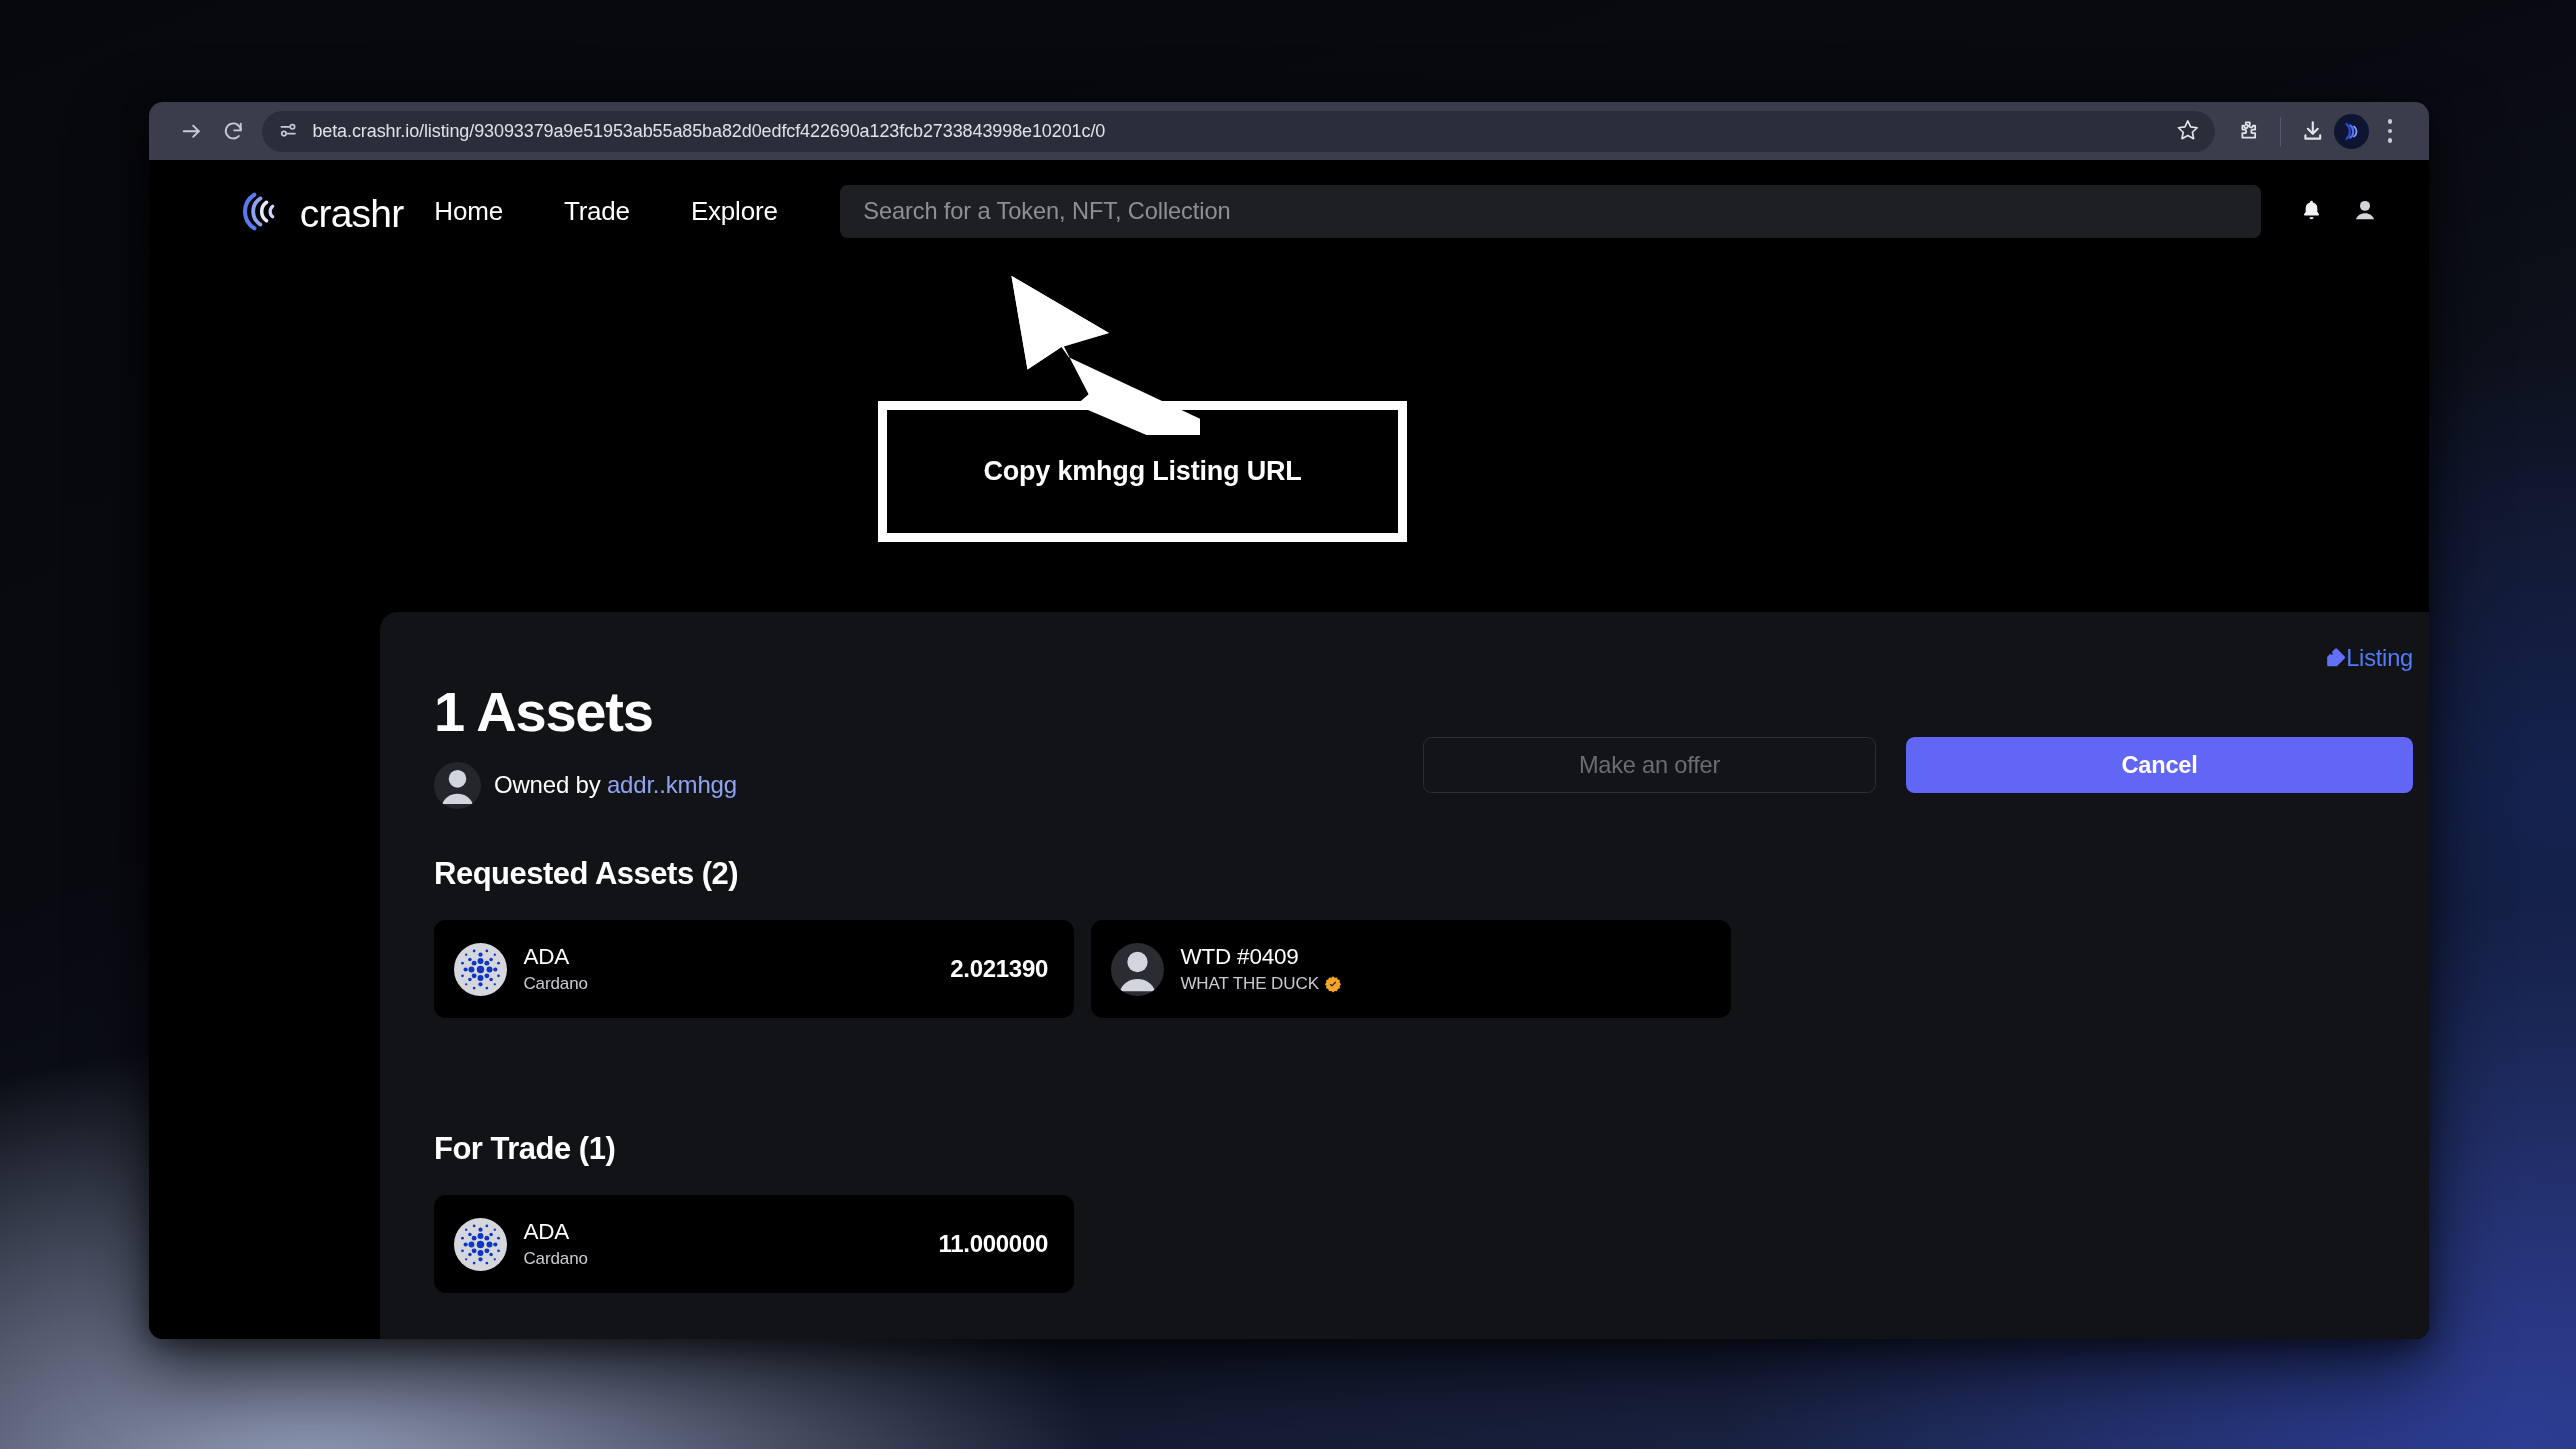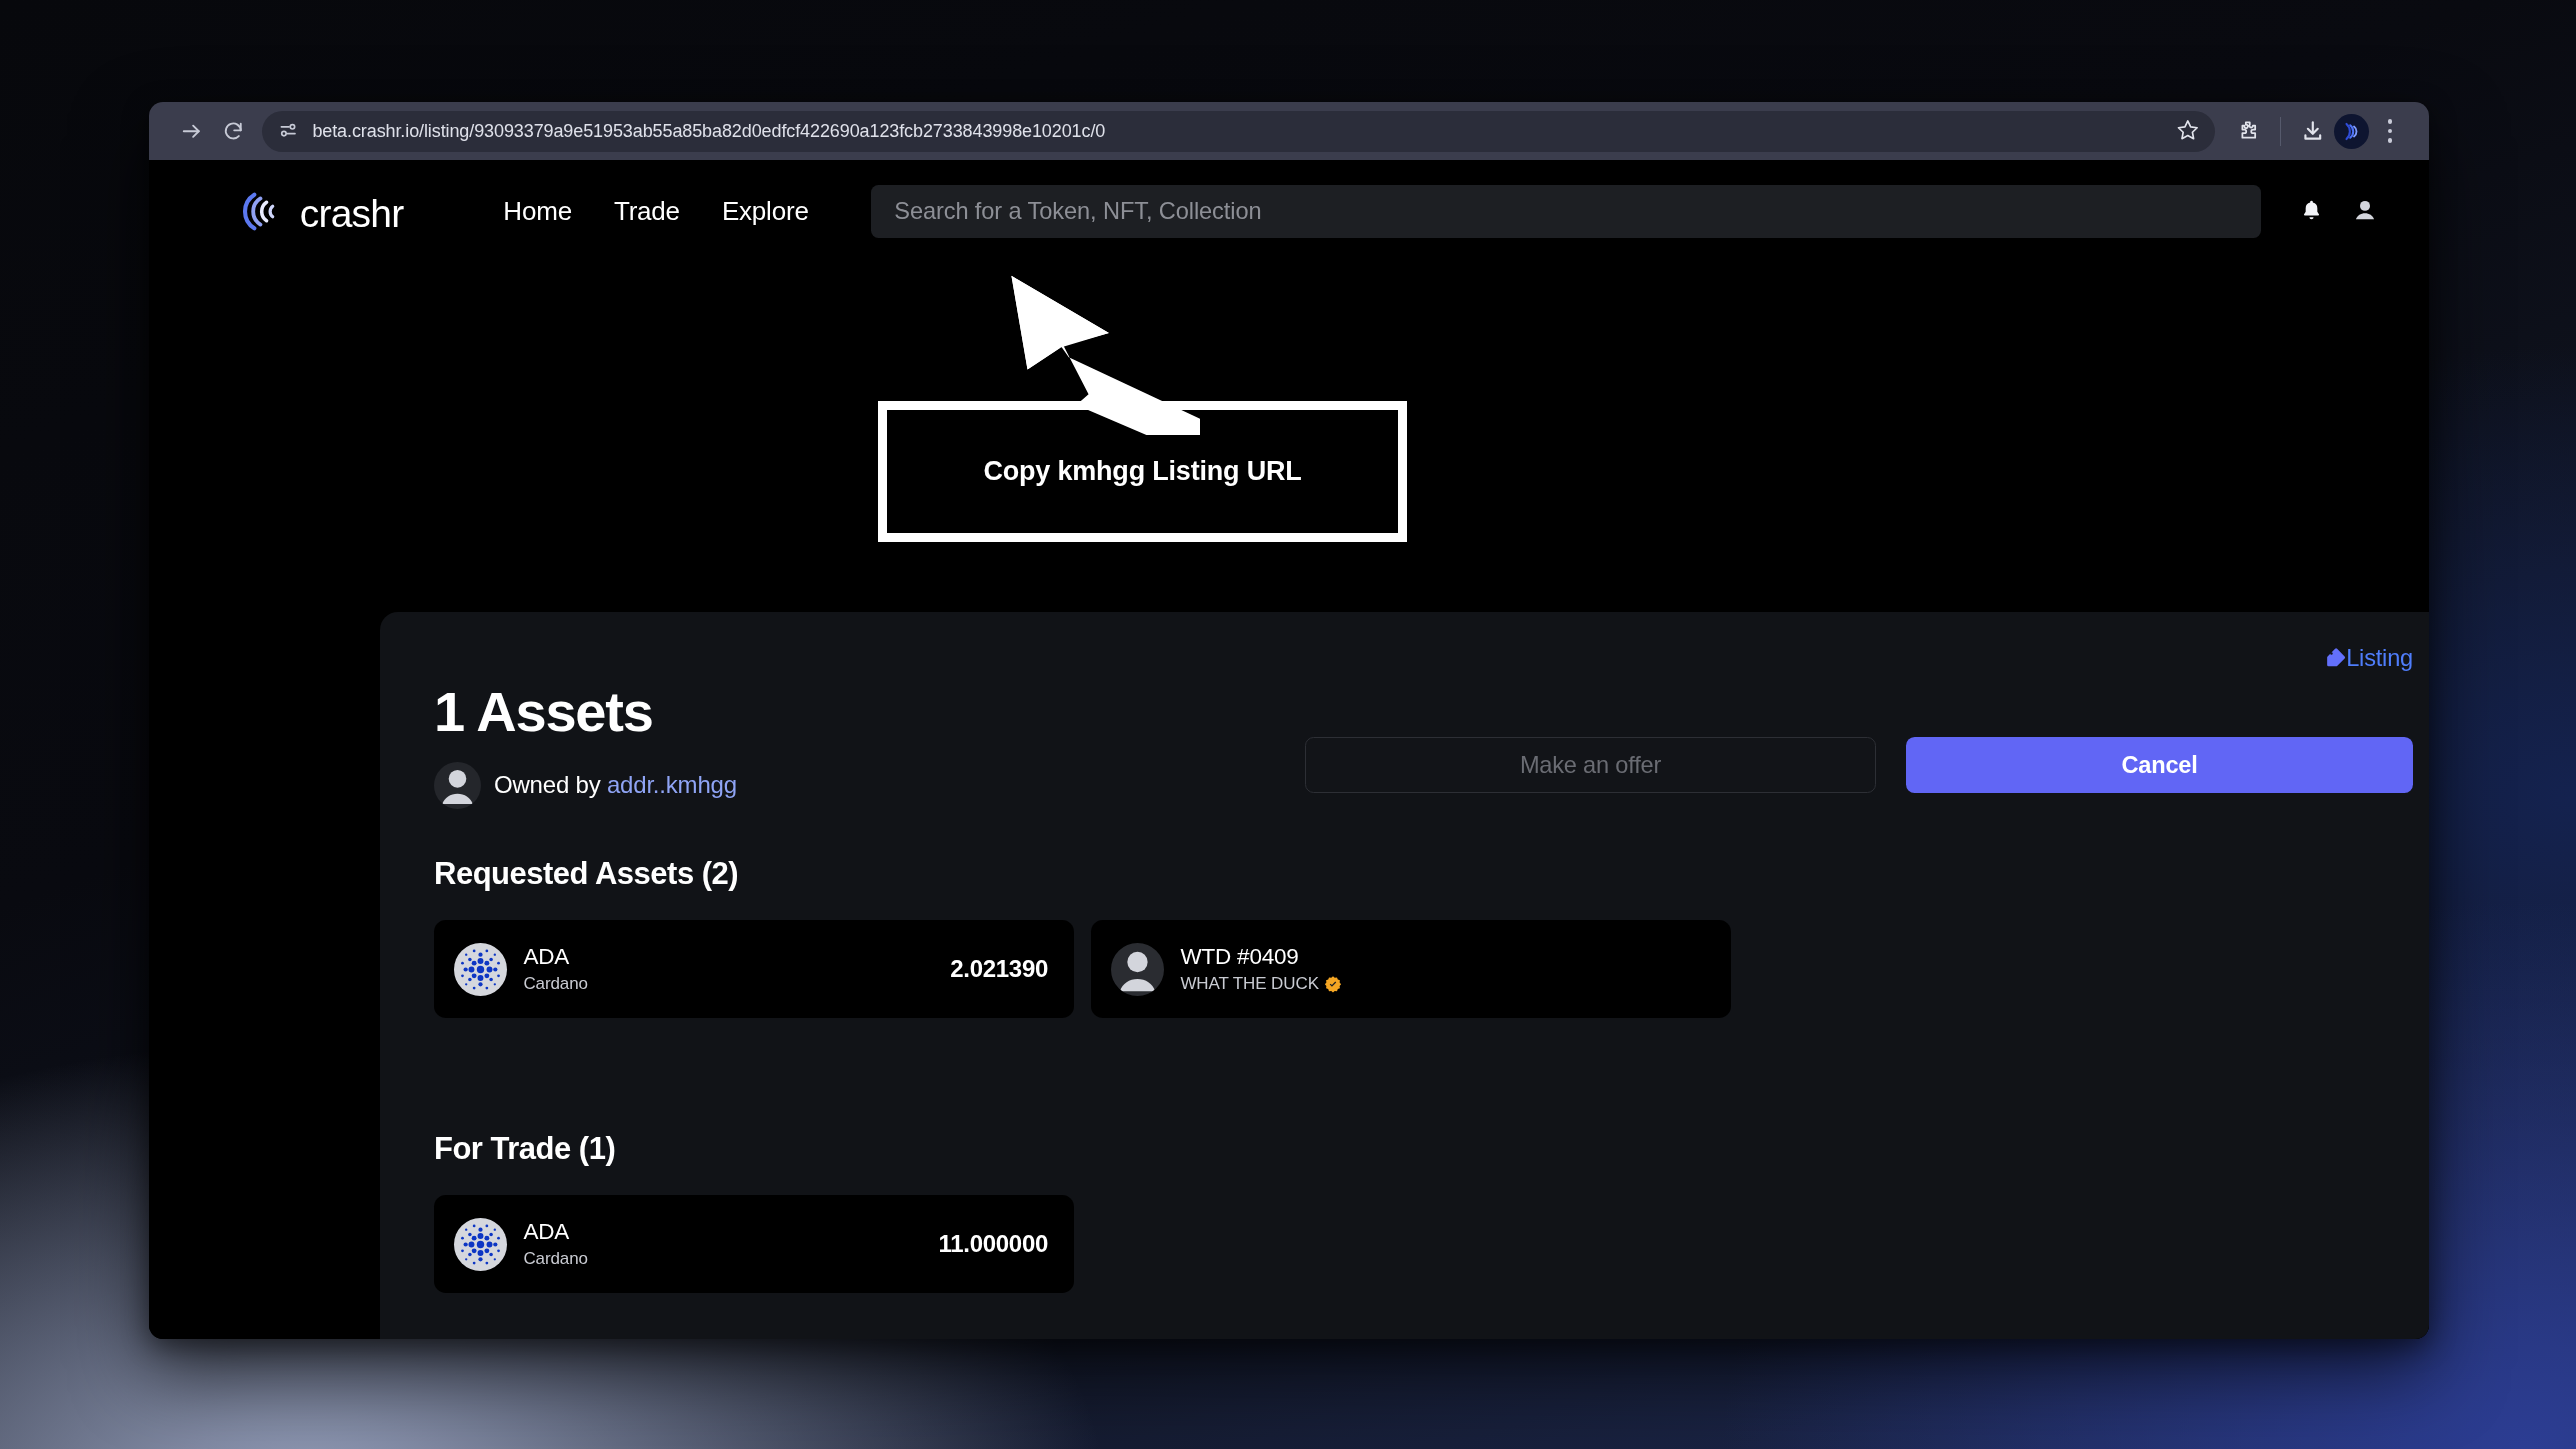--- a/index.html
+++ b/index.html
@@ -94,21 +94,21 @@
     padding: 0 51px 0 90px;
     gap: 0;
   }
   .logo { display: flex; align-items: flex-end; gap: 11.8px; flex: 0 0 auto; }
   .logo-text {
     color: #fff;
     font-size: 39px;
     font-weight: 400;
     letter-spacing: -0.8px;
   }
-  .nav { display: flex; align-items: center; gap: 42px; margin-left: 100px; flex: 0 0 auto; }
+  .nav { display: flex; align-items: center; gap: 61px; margin-left: 31px; flex: 0 0 auto; }
   .nav a {
     color: #fff;
     font-size: 26px;
     text-decoration: none;
     letter-spacing: -0.2px;
   }
   .search-box {
     flex: 1 1 auto;
     height: 53px;
     margin: 0 38px 0 62px;
@@ -175,21 +175,21 @@
     display: flex; gap: 30px;
   }
   .btn {
     height: 56px;
     border-radius: 8.6px;
     display: flex; align-items: center; justify-content: center;
     font-size: 23.6px;
     letter-spacing: -0.2px;
   }
   .btn-ghost {
-    width: 571px;
+    width: 453px;
     border: 1.6px solid #2d2f35;
     background: #121418;
     color: #6a6c73;
   }
   .btn-primary {
     width: 507px;
     background: #6166f5;
     color: #fff;
     font-weight: 700;
   }

